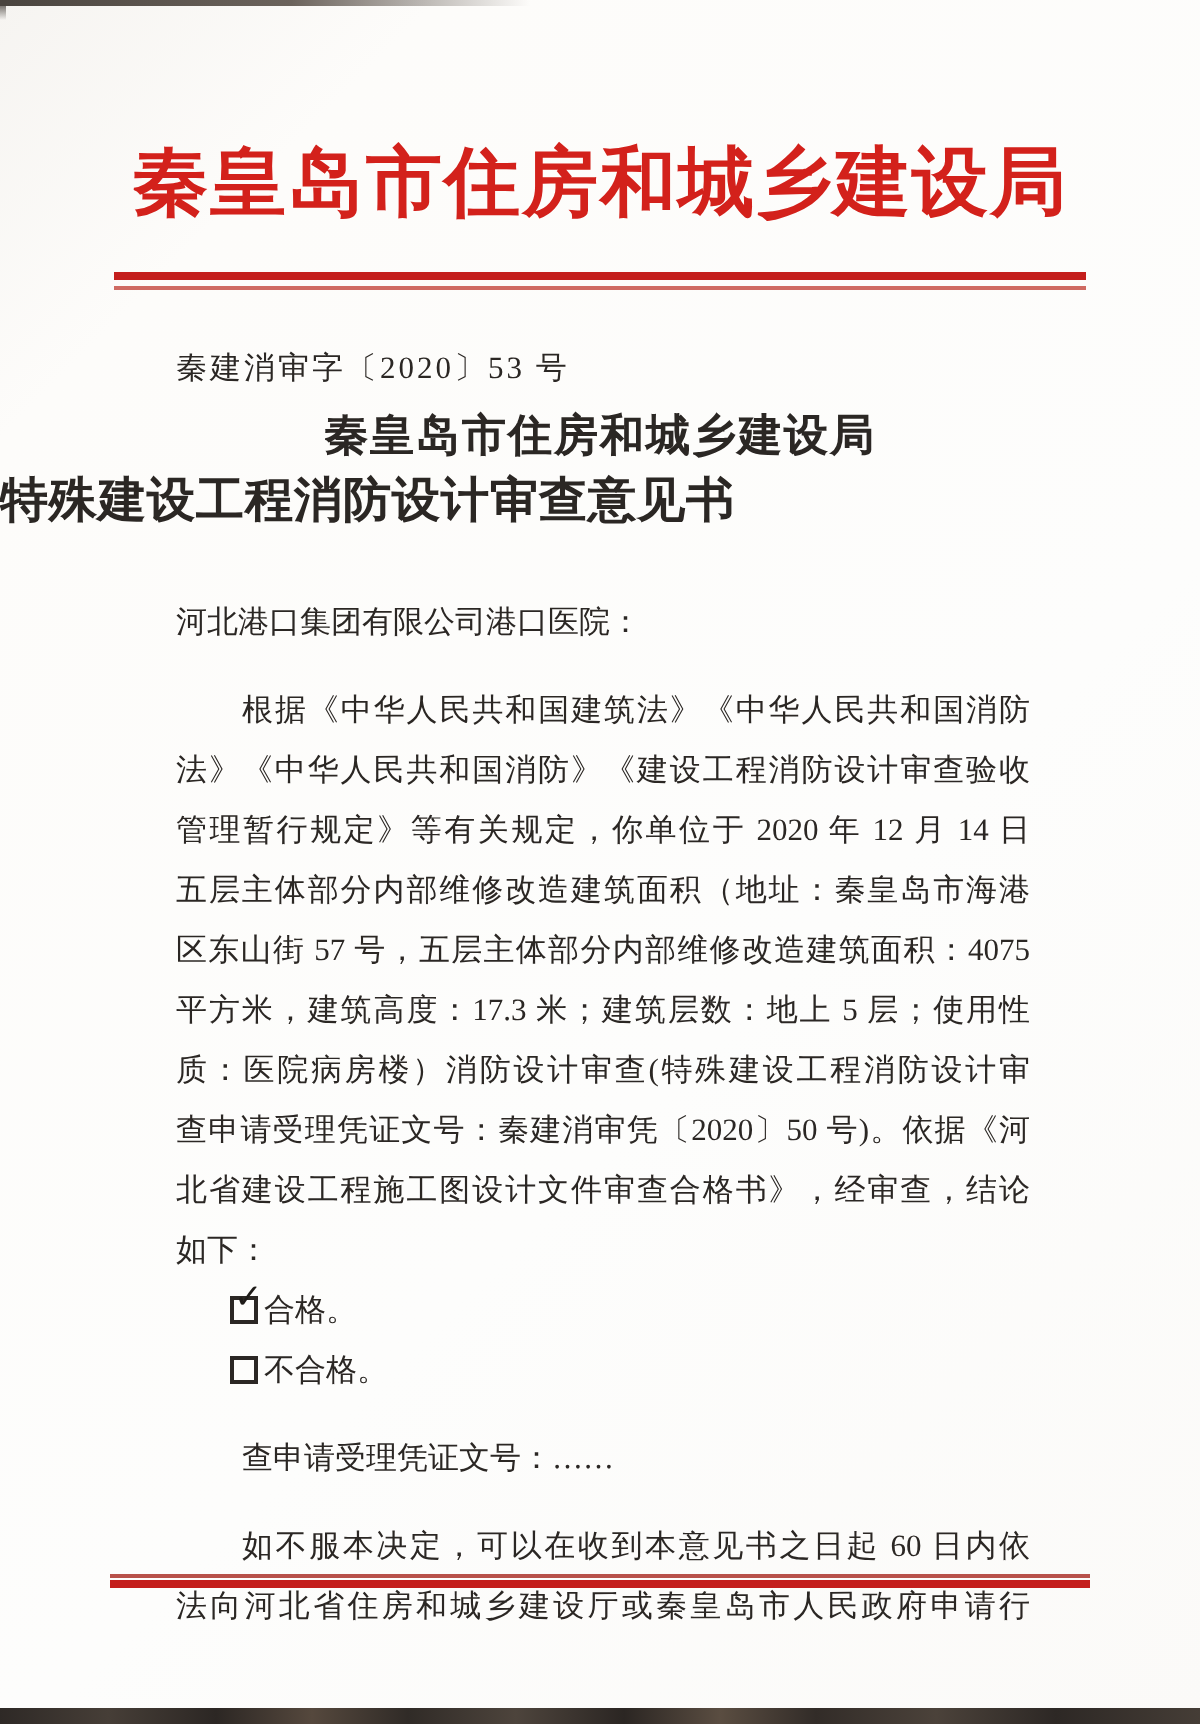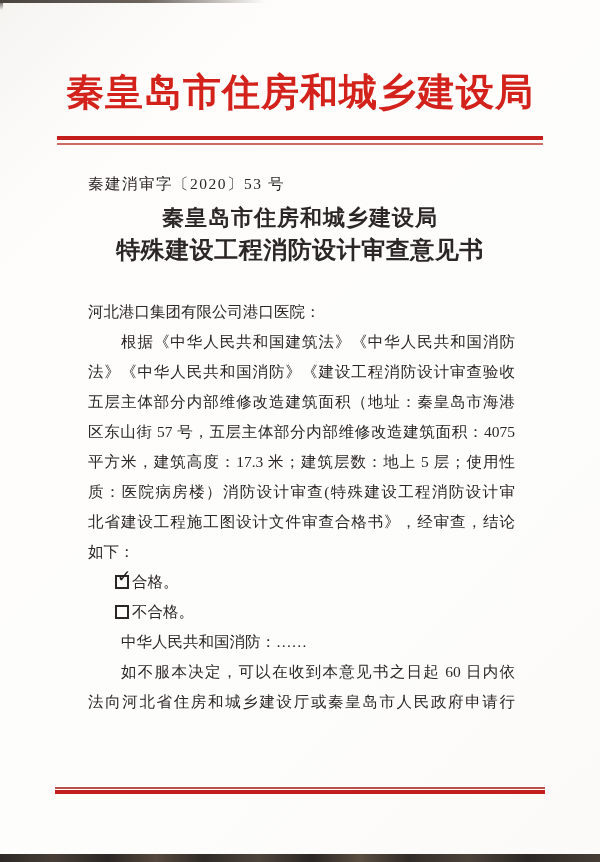--- a/index.html
+++ b/index.html
@@ -76,38 +76,37 @@
     width: 600px;
     text-align: center;
     font-size: 22px;
     font-weight: bold;
     letter-spacing: 1px;
   }
   .doc-title-2 {
     position: absolute;
     top: 234px; left: 0;
     width: 600px;
-    text-align: center;
     font-size: 24px;
     font-weight: bold;
     letter-spacing: 0.5px;
   }
   
   .doc-body {
     position: absolute;
     top: 297px; left: 88px;
     width: 427px;
     font-size: 15.5px;
   }
   .line {
     height: 30px;
     line-height: 30px;
     white-space: nowrap;
   }
-  .line.indent { padding-left: 33px; }
+  .line.indent { padding-left: 33px; margin-top: 14px; }
   .line.justify {
     white-space: normal;
     text-align: justify;
     text-align-last: justify;
   }
   .line.cbline { padding-left: 27px; }
   .checkbox {
     position: relative;
     display: inline-block;
     width: 14px; height: 14px;
@@ -155,29 +154,31 @@
   <div class="doc-number">秦建消审字〔2020〕53 号</div>
 
   <div class="doc-title-1">秦皇岛市住房和城乡建设局</div>
 
   <div class="doc-title-2">特殊建设工程消防设计审查意见书</div>
 
   <div class="doc-body">
       <div class="line">河北港口集团有限公司港口医院：</div>
       <div class="line indent justify">根据《中华人民共和国建筑法》《中华人民共和国消防</div>
       <div class="line justify">法》《中华人民共和国消防》《建设工程消防设计审查验收</div>
+      <div class="line justify">管理暂行规定》等有关规定，你单位于 2020 年 12 月 14 日</div>
       <div class="line justify">五层主体部分内部维修改造建筑面积（地址：秦皇岛市海港</div>
       <div class="line justify">区东山街 57 号，五层主体部分内部维修改造建筑面积：4075</div>
       <div class="line justify">平方米，建筑高度：17.3 米；建筑层数：地上 5 层；使用性</div>
       <div class="line justify">质：医院病房楼）消防设计审查(特殊建设工程消防设计审</div>
+      <div class="line justify">查申请受理凭证文号：秦建消审凭〔2020〕50 号)。依据《河</div>
       <div class="line justify">北省建设工程施工图设计文件审查合格书》，经审查，结论</div>
       <div class="line">如下：</div>
       <div class="line cbline"><span class="checkbox"><span class="checkmark">✓</span></span><span>合格。</span></div>
       <div class="line cbline"><span class="checkbox"></span><span>不合格。</span></div>
-      <div class="line indent">中华人民共和国消防：……</div>
+      <div class="line indent">查申请受理凭证文号：……</div>
       <div class="line indent justify">如不服本决定，可以在收到本意见书之日起 60 日内依</div>
       <div class="line justify">法向河北省住房和城乡建设厅或秦皇岛市人民政府申请行</div>
     </div>
 
   <div class="footer-rule-thin"></div>
   <div class="footer-rule-thick"></div>
 
   <div class="scan-edge-bottom"></div>
 
 </div>

